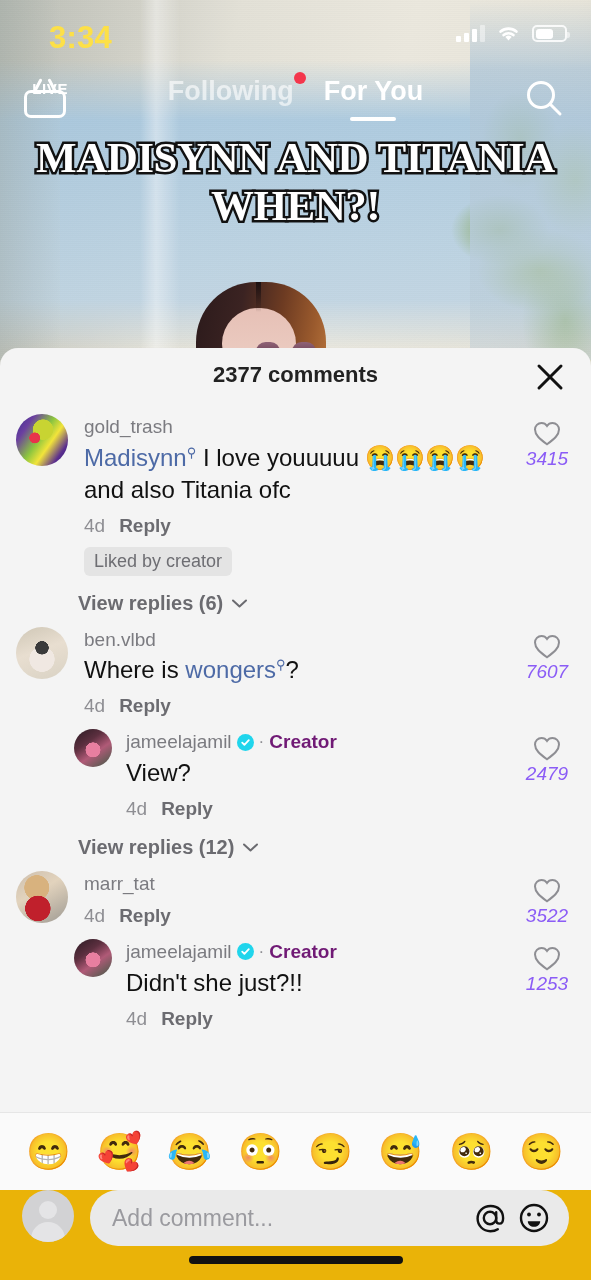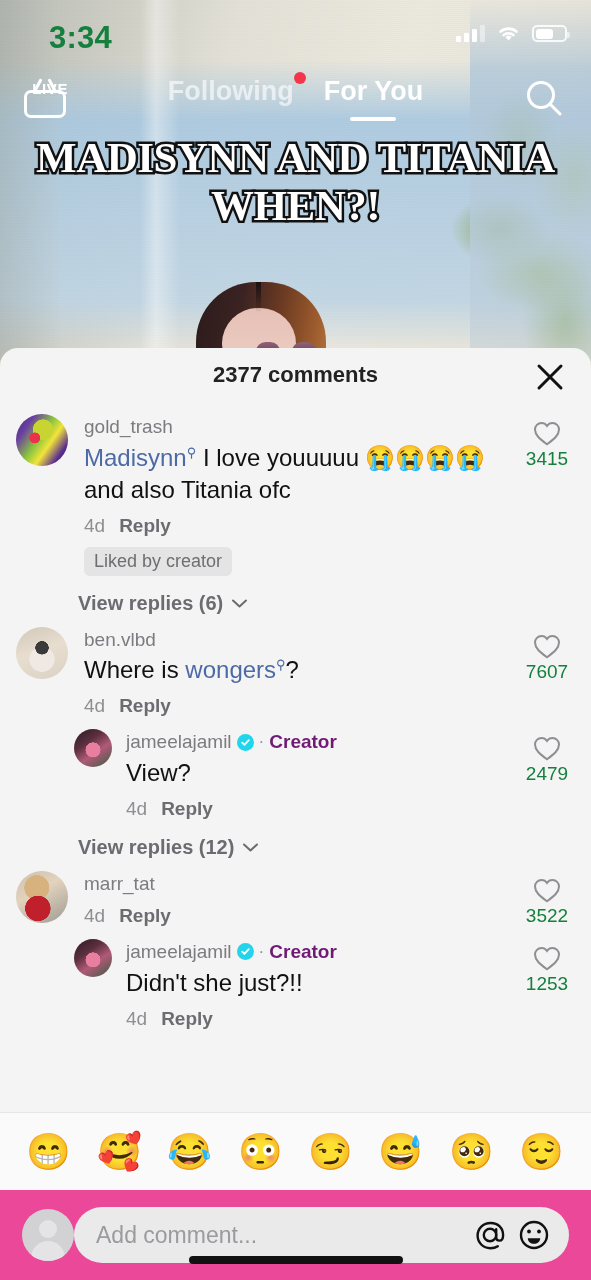--- a/index.html
+++ b/index.html
@@ -56,21 +56,21 @@
     background: linear-gradient(to bottom,#8f6276,#6d4256);
   }
   #person .lid-l { left: 34px; }
   #person .lid-r { left: 70px; }
   #person .part { position: absolute; left: 60px; top: 0; width: 5px; height: 30px;
     background: linear-gradient(to bottom,#1d1112,rgba(29,17,18,0)); }
 
   
   #statusbar { position: absolute; left: 0; top: 0; width: 591px; height: 62px; z-index: 5; }
   #clock { position: absolute; left: 49px; top: 20px; font-size: 31px; font-weight: 600;
-    color: #15803d; letter-spacing: .2px; }
+    color: #fde047; letter-spacing: .2px; }
   #status-right { position: absolute; right: 24px; top: 24px; display: flex; align-items: center; gap: 11px; }
   .bars { display: flex; align-items: flex-end; gap: 3px; height: 17px; }
   .bars i { display: block; width: 5px; background: #fff; border-radius: 1px; }
   .bars i:nth-child(1){ height: 6px; }
   .bars i:nth-child(2){ height: 9px; }
   .bars i:nth-child(3){ height: 13px; }
   .bars i:nth-child(4){ height: 17px; opacity: .45; }
   .batt { position: relative; width: 35px; height: 17px; border: 2px solid rgba(255,255,255,.85);
     border-radius: 5px; }
   .batt .fill { position: absolute; left: 1.5px; top: 1.5px; height: 10px; background: #fff; border-radius: 3px; }
@@ -136,30 +136,30 @@
   .meta .time { font-size: 19px; color: #8e8e93; }
   .meta .reply { font-size: 19px; color: #6b6b70; font-weight: 600; }
   .liked-badge { display: inline-block; margin-top: 10px; padding: 4px 10px; border-radius: 6px;
     background: #e4e4e4; font-size: 18px; color: #6e6e73; }
   .view-replies { display: flex; align-items: center; gap: 9px; font-size: 20px;
     color: #6b6b70; font-weight: 600; margin: 14px 0 2px 0; padding-left: 78px; }
   .view-replies.nested { padding-left: 78px; }
   .chev { width: 15px; height: 9px; }
   .likes { flex: 0 0 52px; text-align: center; padding-top: 6px; }
   .likes .heart { display: block; margin: 0 auto 2px; width: 28px; height: 26px; }
-  .likes .count { font-size: 19px; color: #15803d; }
+  .likes .count { font-size: 19px; color: #8b5cf6; font-style: italic; }
 
   
   #emoji-bar { flex: 0 0 78px; display: flex; align-items: center; justify-content: space-around;
     padding: 0 14px; background: #fafafa; border-top: 1px solid #e6e6e6; }
   #emoji-bar .e { font-size: 36px; line-height: 1; }
 
   
-  #input-bar { flex: 0 0 90px; display: flex; align-items: center; gap: 0;
-    padding: 0 22px; background: #ec4899; }
+  #input-bar { flex: 0 0 90px; display: flex; align-items: flex-start; gap: 16px;
+    padding: 0 22px; background: #eab308; }
   #me-avatar { width: 52px; height: 52px; border-radius: 50%; background: #d2d2d4;
     position: relative; overflow: hidden; flex: 0 0 auto; }
   #me-avatar .h { position: absolute; left: 17px; top: 11px; width: 18px; height: 18px;
     border-radius: 50%; background: #e4e4e6; }
   #me-avatar .b { position: absolute; left: 9px; top: 32px; width: 34px; height: 24px;
     border-radius: 17px 17px 0 0; background: #e4e4e6; }
   #comment-input { flex: 1 1 auto; height: 56px; border-radius: 28px; background: #eaeaea;
     display: flex; align-items: center; padding: 0 16px 0 22px; }
   #comment-input .ph { flex: 1 1 auto; font-size: 23px; color: #9a9a9f; }
   #comment-input .ico { width: 38px; height: 38px; margin-left: 6px; }

